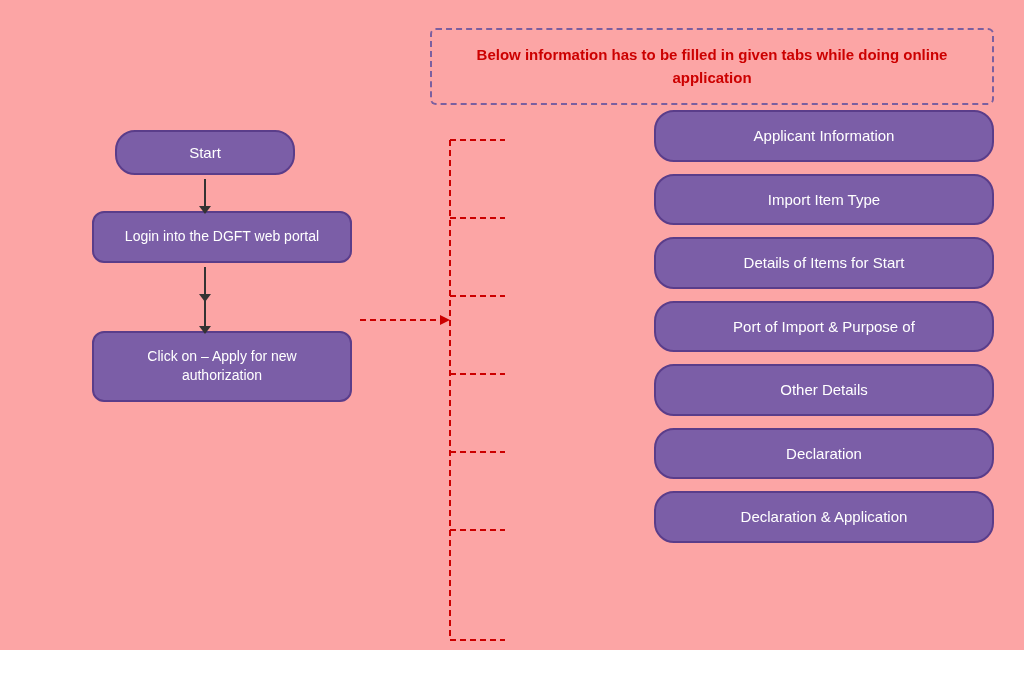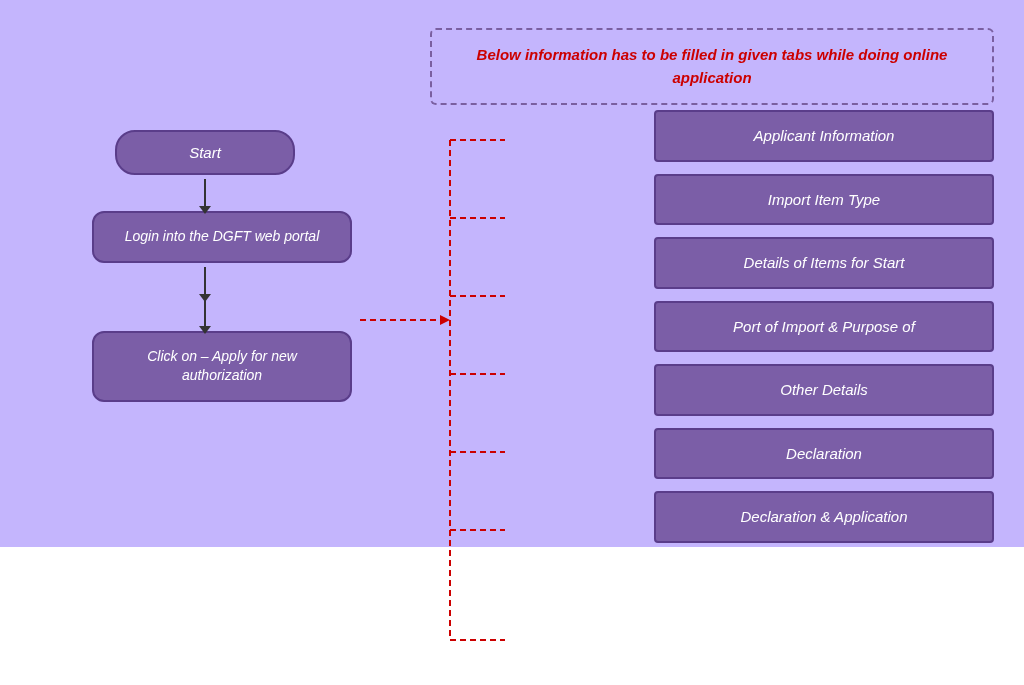--- a/index.html
+++ b/index.html
@@ -6,24 +6,23 @@
     body {
       background: #fff;
       font-family: Arial, sans-serif;
       width: 1024px;
       height: 685px;
       overflow: hidden;
       position: relative;
     }
     .page {
       width: 1024px;
-      height: 547px;
+      height: 650px;
       position: relative;
-      background: #c4b5fd;
-      font-style: italic;
+      background: #fca5a5;
     }
 
     
     .info-box {
       position: absolute;
       top: 28px;
       left: 430px;
       right: 30px;
       border: 2px dashed #7a5fa0;
       border-radius: 6px;
@@ -69,21 +68,21 @@
       right: 30px;
       width: 340px;
       display: flex;
       flex-direction: column;
       gap: 12px;
     }
 
     .tab-box {
       background: #7b5ea7;
       border: 2.5px solid #5a3d8a;
-      border-radius: 4px;
+      border-radius: 20px;
       color: #fff;
       font-size: 15px;
       text-align: center;
       padding: 14px 20px;
       width: 100%;
       line-height: 1.3;
     }
 
     
     .connector-svg {

